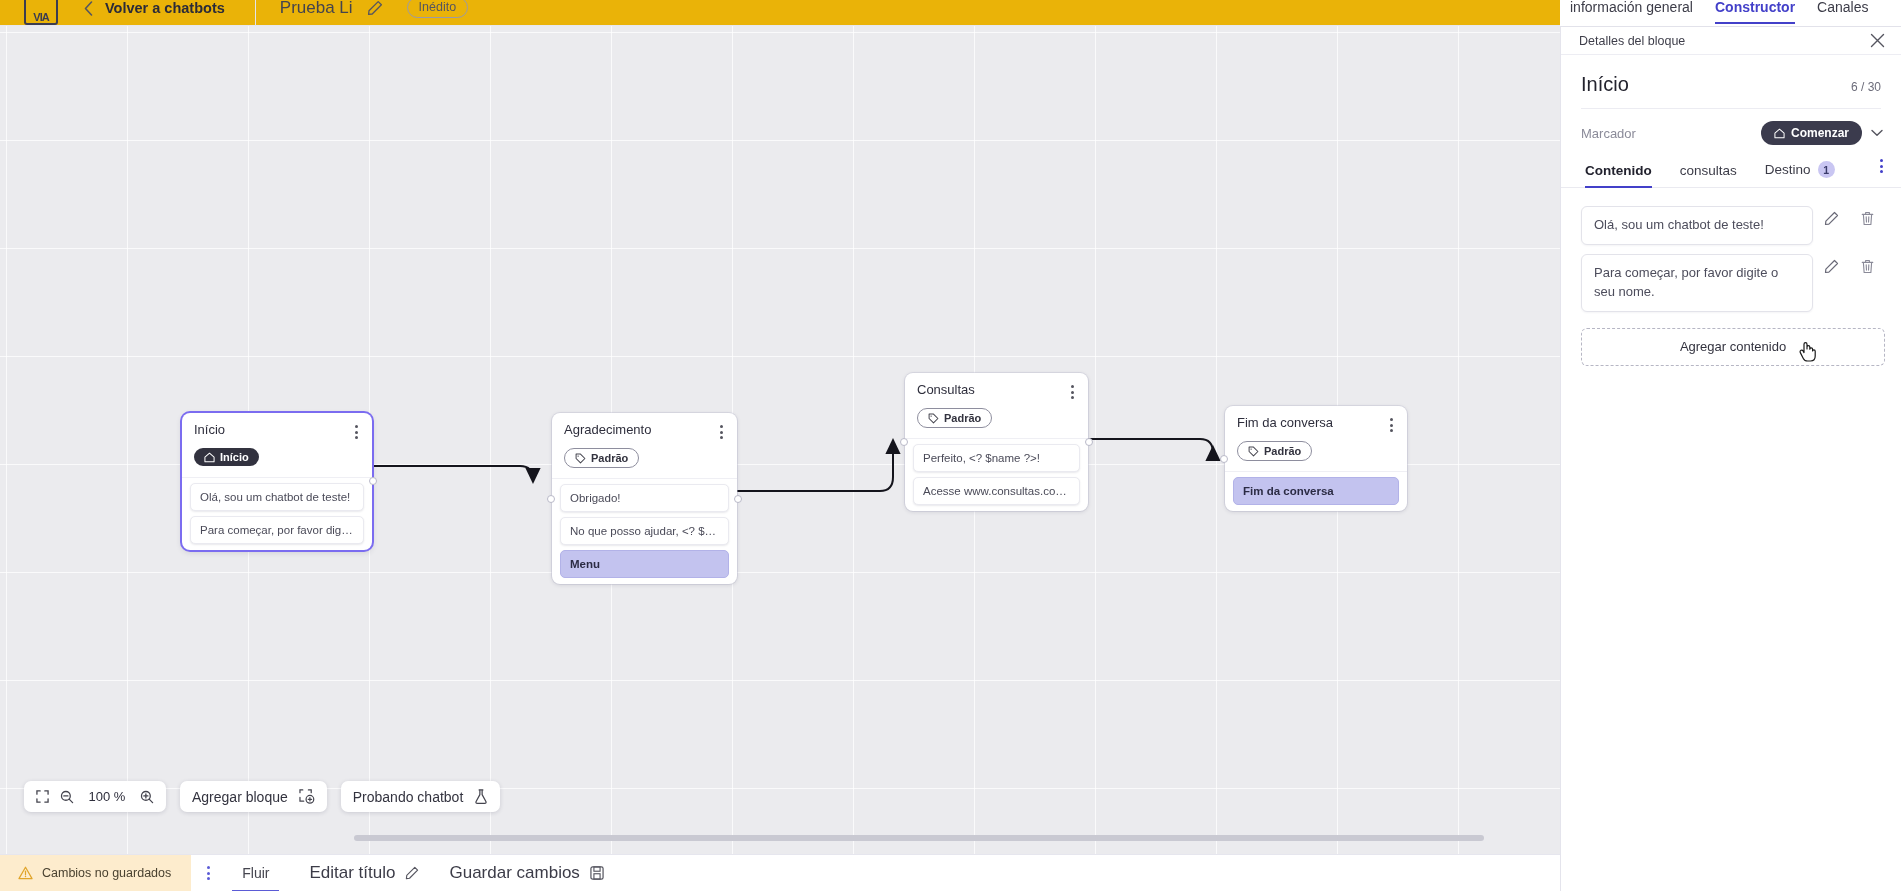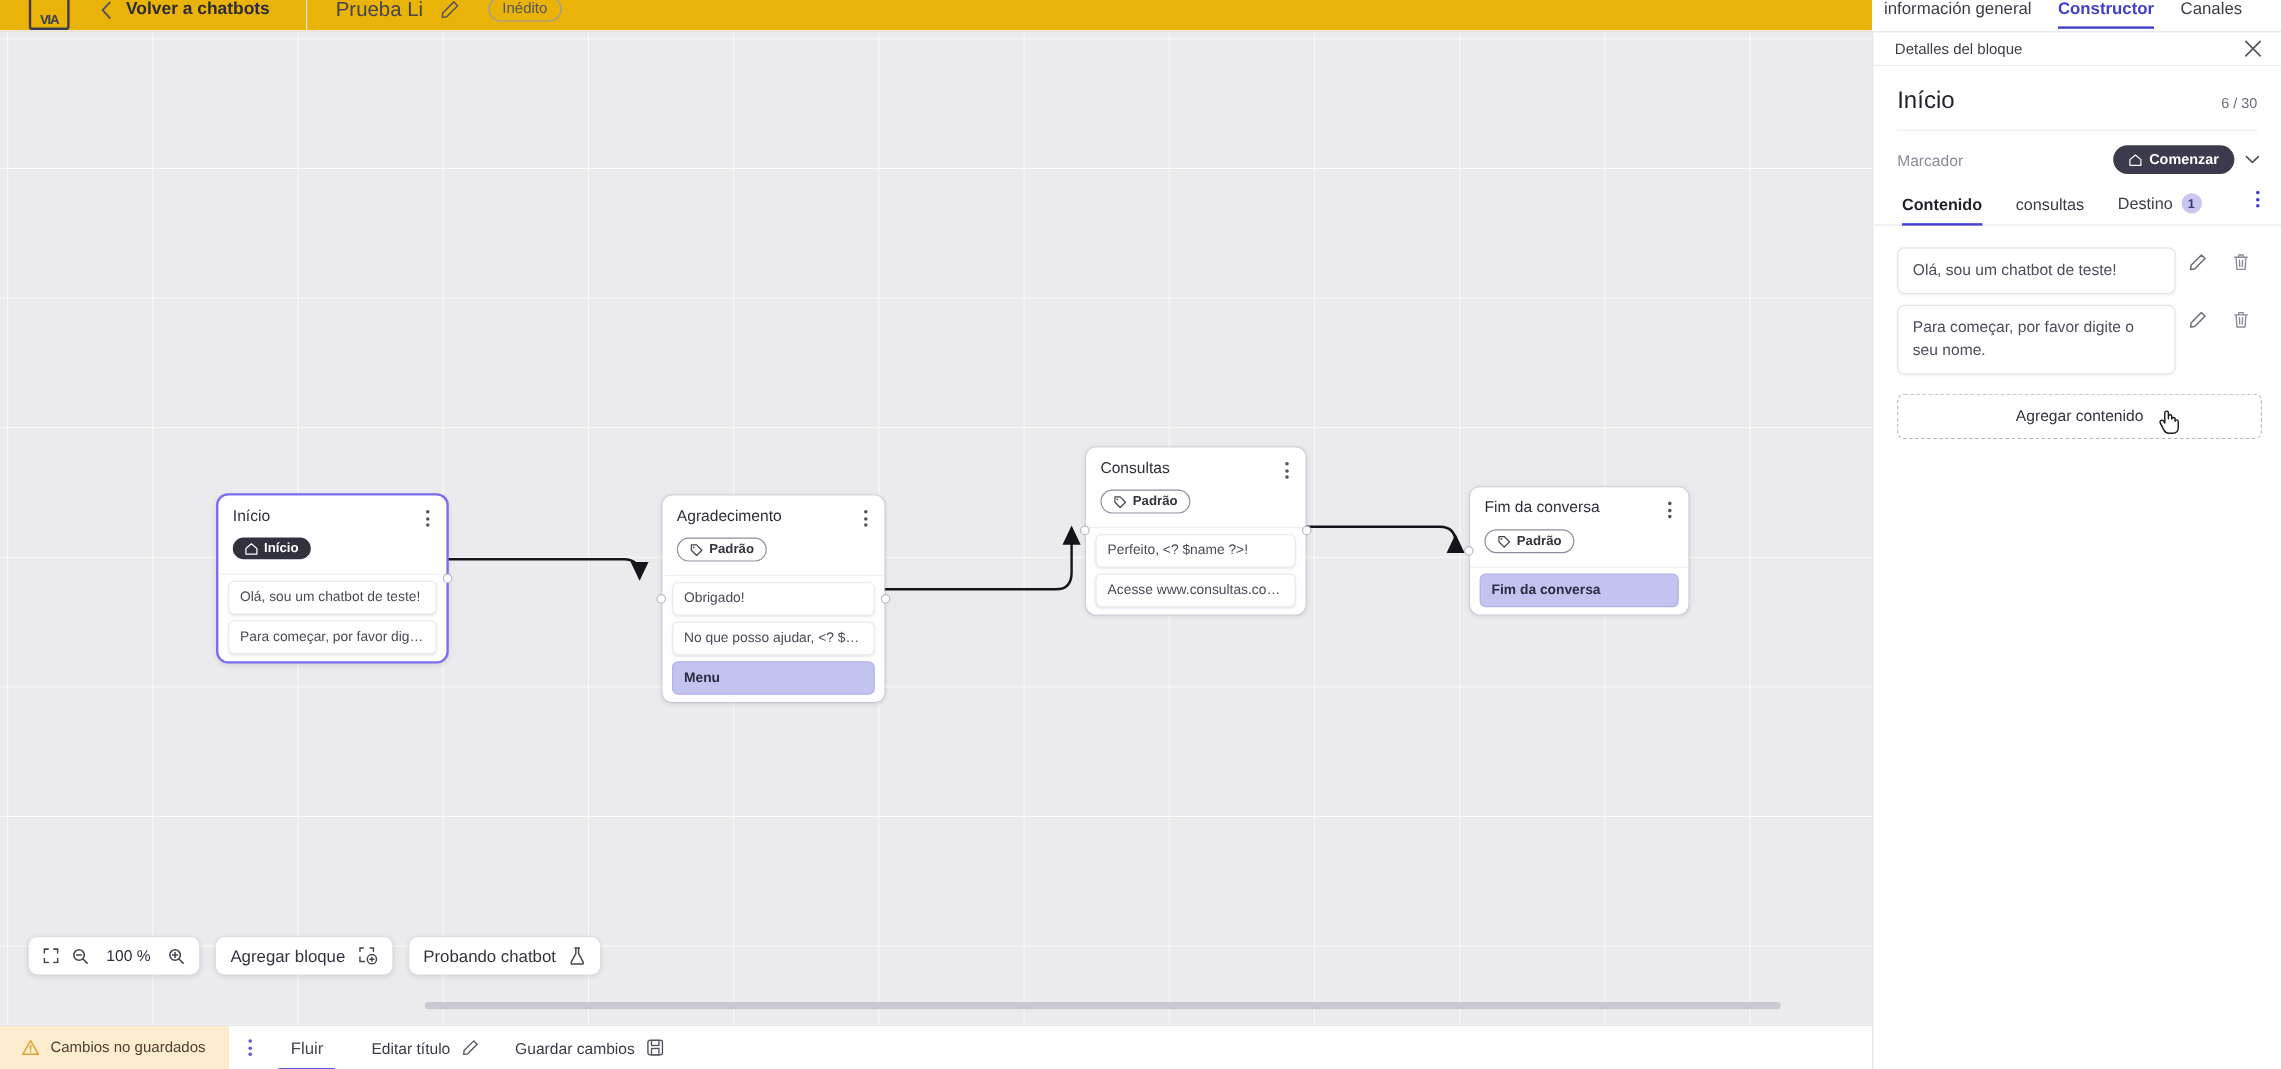--- a/index.html
+++ b/index.html
@@ -154,21 +154,21 @@
   .sb-kebab { margin-left: 16px; display: flex; flex-direction: column; gap: 2.5px; }
   .sb-kebab i { width: 3px; height: 3px; border-radius: 50%; background: #5b5bd6; }
   .sb-tab {
     margin-left: 22px; font-size: 14px; color: #44444e; position: relative;
     height: 37px; display: flex; align-items: center; padding: 0 10px;
   }
   .sb-tab.active::after {
     content:''; position:absolute; left:0; right:0; bottom:0; height:2px; background:#5b5bd6;
   }
   .sb-action {
-    margin-left: 30px; font-size: 13px; color: #3c3c48;
+    margin-left: 30px; font-size: 17px; color: #3c3c48;
     display: flex; align-items: center; gap: 10px;
   }
 
   
   .rpanel {
     position: absolute; right: 0; top: 27px; width: 341px; height: 864px;
     background: #fff; border-left: 1px solid #e4e4ec;
   }
   .rp-header {
     height: 28px; display: flex; align-items: center; justify-content: space-between;

